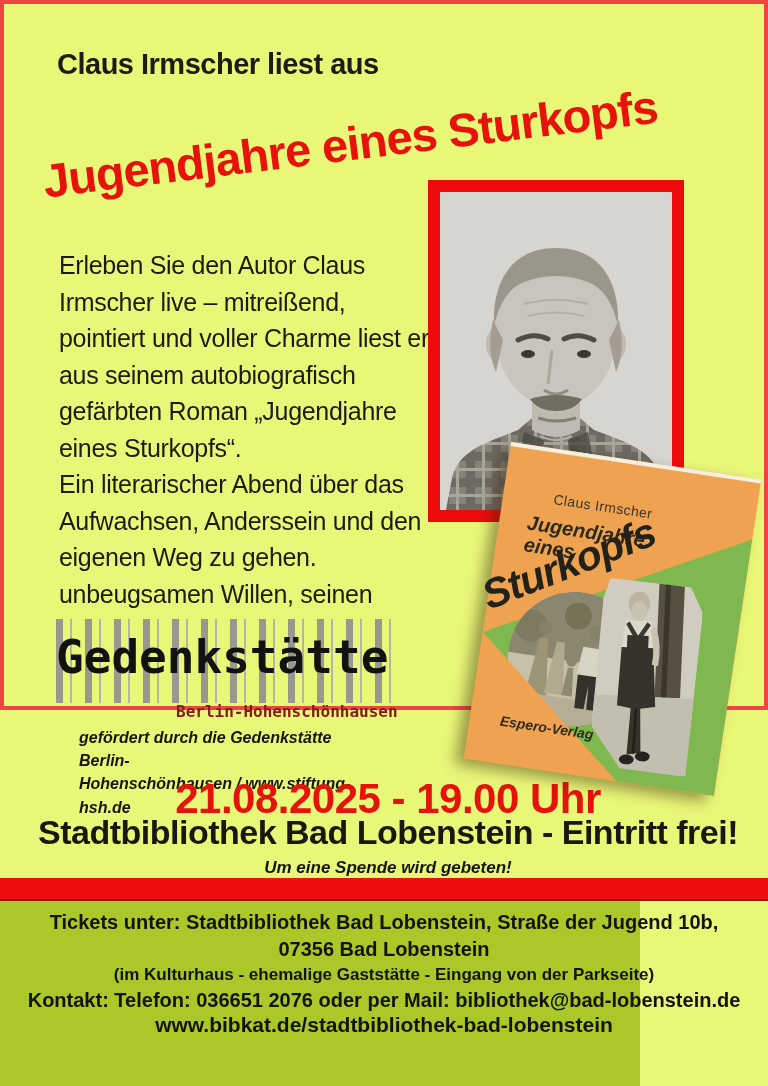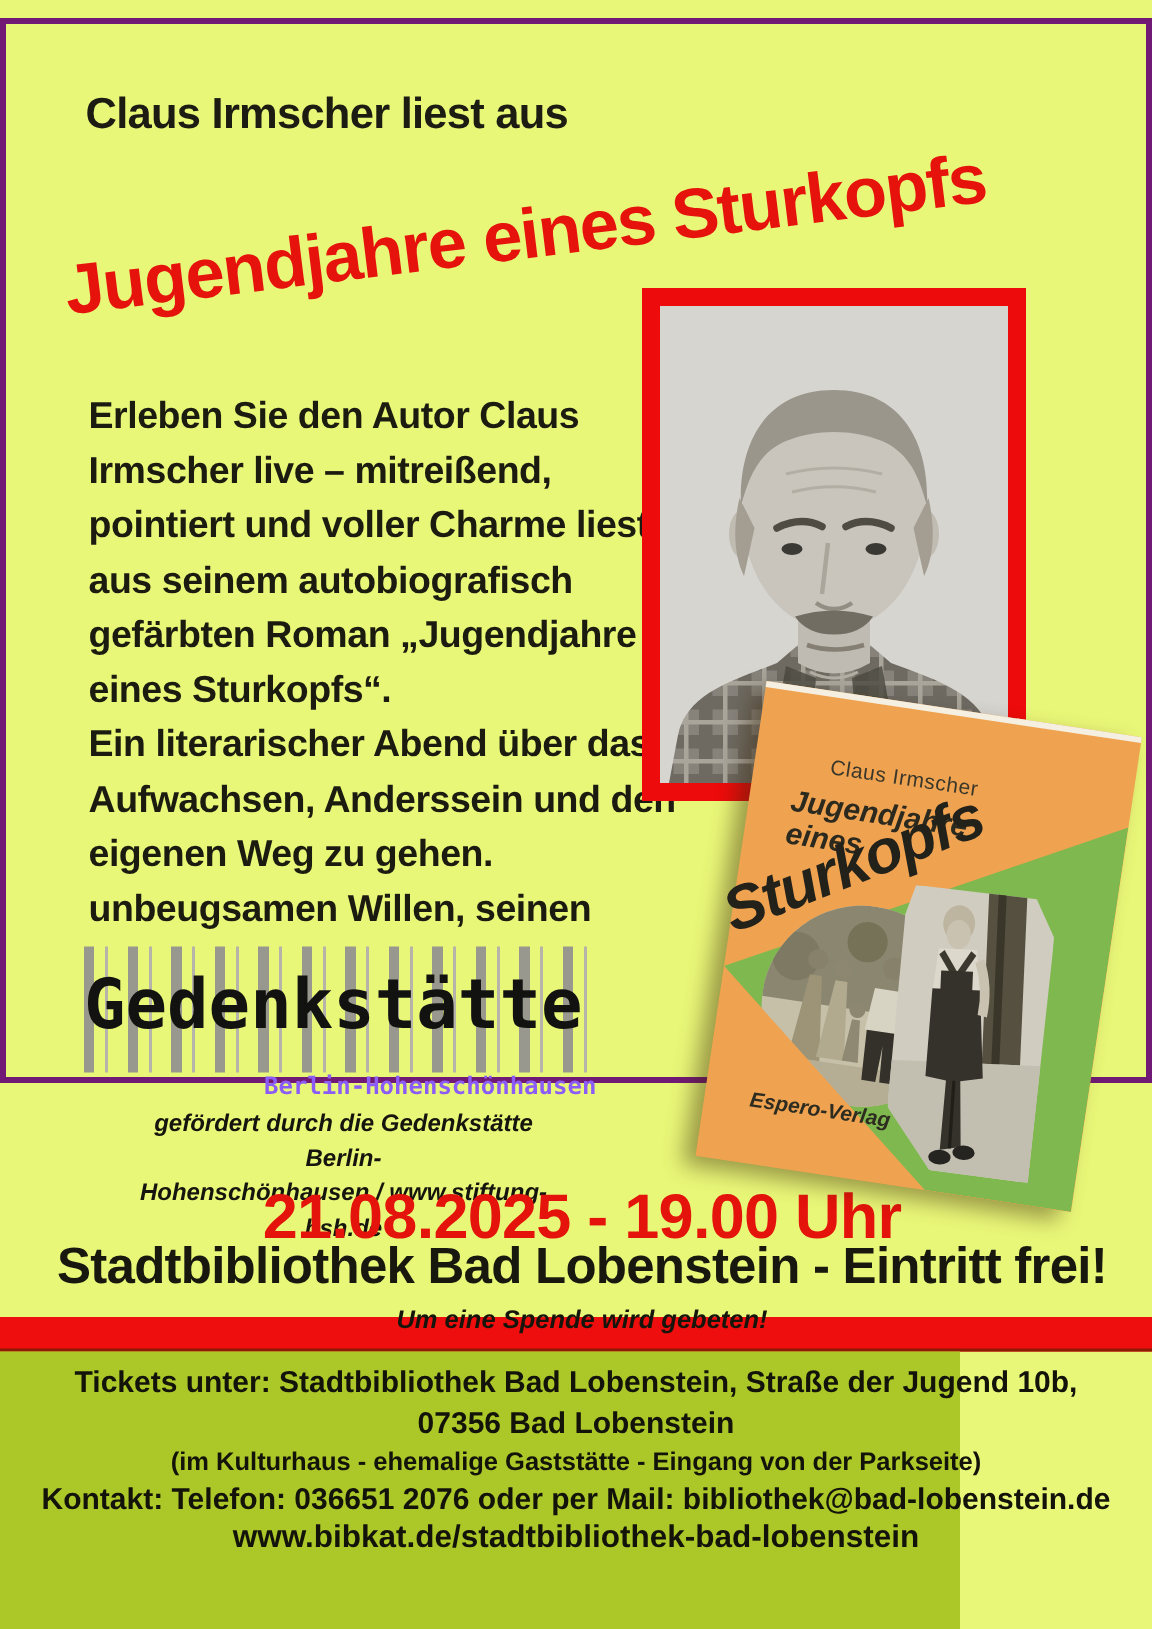--- a/index.html
+++ b/index.html
@@ -1,41 +1,41 @@
 <!DOCTYPE html>
 <html><head>
 <meta charset="utf-8">
 <style>
   html,body{margin:0;padding:0;background:#555;}
   .stage{position:relative;width:768px;height:1086px;margin:0 auto;overflow:hidden;
          font-family:"Liberation Sans",sans-serif;background:#e9f778;}
   
-  .yellow-area{position:absolute;left:0;top:12px;width:768px;height:710px;
-               background:#e9f778;border:4px solid #701a75;box-sizing:border-box;}
+  .yellow-area{position:absolute;left:0;top:0;width:768px;height:710px;
+               background:#e9f778;border:4px solid #ef4444;box-sizing:border-box;}
   .kicker{position:absolute;left:53px;top:44px;font-size:29px;font-weight:bold;
           color:#1c1c12;letter-spacing:-0.5px;white-space:nowrap;}
   .diag-title{position:absolute;left:36px;top:150px;font-size:47px;font-weight:bold;
           color:#e6130d;letter-spacing:-1px;white-space:nowrap;
           transform:rotate(-7deg);transform-origin:0 0;}
   .body-text{position:absolute;left:55px;top:243px;width:400px;font-size:25px;
-          font-weight:bold;color:#1b1b10;}
+          font-weight:normal;color:#1b1b10;}
   .body-text div{height:36.5px;line-height:36.5px;white-space:nowrap;letter-spacing:-0.3px;}
   
   .photo-frame{position:absolute;left:424px;top:176px;width:256px;height:342px;
           border:12px solid #ee0b0b;box-sizing:border-box;background:#d9d8d4;z-index:2;}
   .photo-frame svg{display:block;}
   
   .logo-bars{position:absolute;left:52px;top:615px;width:344px;height:84px;
      background:repeating-linear-gradient(90deg,#98988e 0 7px,rgba(0,0,0,0) 7px 14px,
         #b6b4aa 14px 16px,rgba(0,0,0,0) 16px 29px);}
   .logo-word{position:absolute;left:52px;top:626px;font-family:"DejaVu Sans Mono",monospace;
      font-weight:bold;font-size:46px;color:#121210;white-space:nowrap;}
   .logo-sub{position:absolute;left:172px;top:698px;font-family:"DejaVu Sans Mono",monospace;
-     font-weight:bold;font-size:16px;color:#8b5cf6;white-space:nowrap;}
-  .logo-funding{position:absolute;left:75px;top:722px;width:300px;text-align:center;
+     font-weight:bold;font-size:16px;color:#7f1d1d;white-space:nowrap;}
+  .logo-funding{position:absolute;left:75px;top:722px;width:300px;text-align:left;
      font-size:16px;font-weight:bold;font-style:italic;color:#15150d;line-height:1.45;}
   
   .book{position:absolute;left:482px;top:455px;width:253px;height:320px;background:#efa351;
      transform:rotate(8.5deg);z-index:3;box-shadow:-8px 7px 14px rgba(60,40,10,.45);}
   .book .page-edge{position:absolute;left:0;top:0;width:100%;height:4px;background:#f4efe1;}
   .book .green{position:absolute;inset:0;background:#7fb84e;
      clip-path:polygon(0 60%,100% 19%,100% 100%,61% 100%);}
   .book .family{position:absolute;left:11%;top:43%;width:53%;height:42%;border-radius:50%;
      overflow:hidden;}
   .book .tri{position:absolute;inset:0;background:#efa351;

